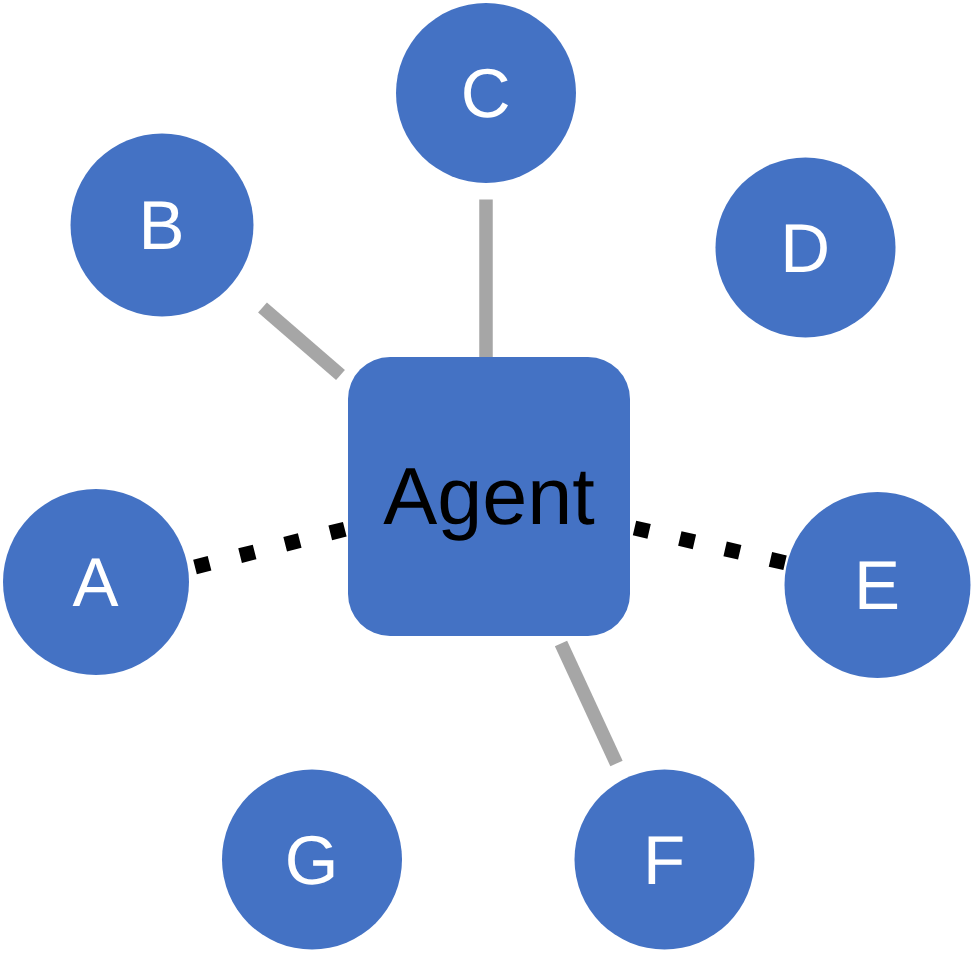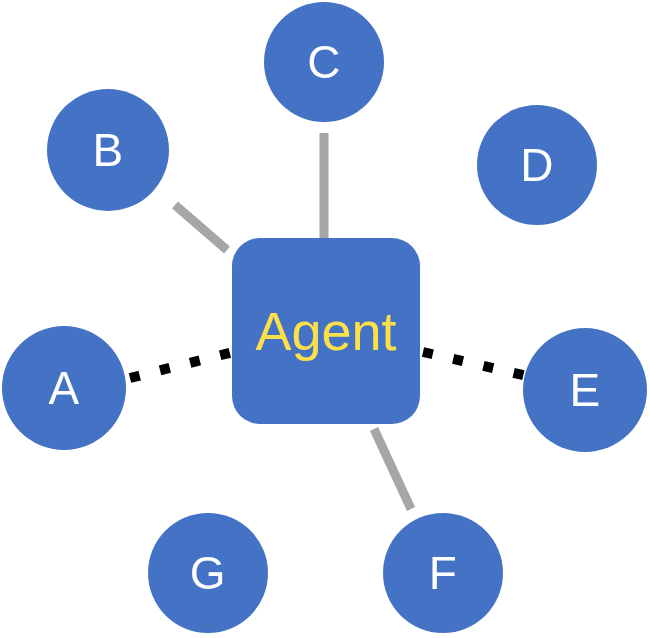--- a/index.html
+++ b/index.html
@@ -88,16 +88,16 @@
     <span class="node-label circle-label" style="color: rgb(255, 255, 255);">E</span>
   </div>
   <div class="node-circle" id="node-f" style="left: 383px; top: 513px; width: 120px; height: 120px; background: rgb(68, 114, 196);">
     <span class="node-label circle-label" style="color: rgb(255, 255, 255);">F</span>
   </div>
   <div class="node-circle" id="node-g" style="left: 148px; top: 513px; width: 120px; height: 120px; background: rgb(68, 114, 196);">
     <span class="node-label circle-label" style="color: rgb(255, 255, 255);">G</span>
   </div>
 
   <div class="node-rect" id="node-agent" style="left: 232px; top: 238px; width: 188px; height: 186px; border-radius: 28px; background: rgb(68, 114, 196);">
-    <span class="node-label rect-label" style="color: #fde047;">Agent</span>
+    <span class="node-label rect-label" style="color: #000000;">Agent</span>
   </div>
 
 </div>
 
 </body></html>

